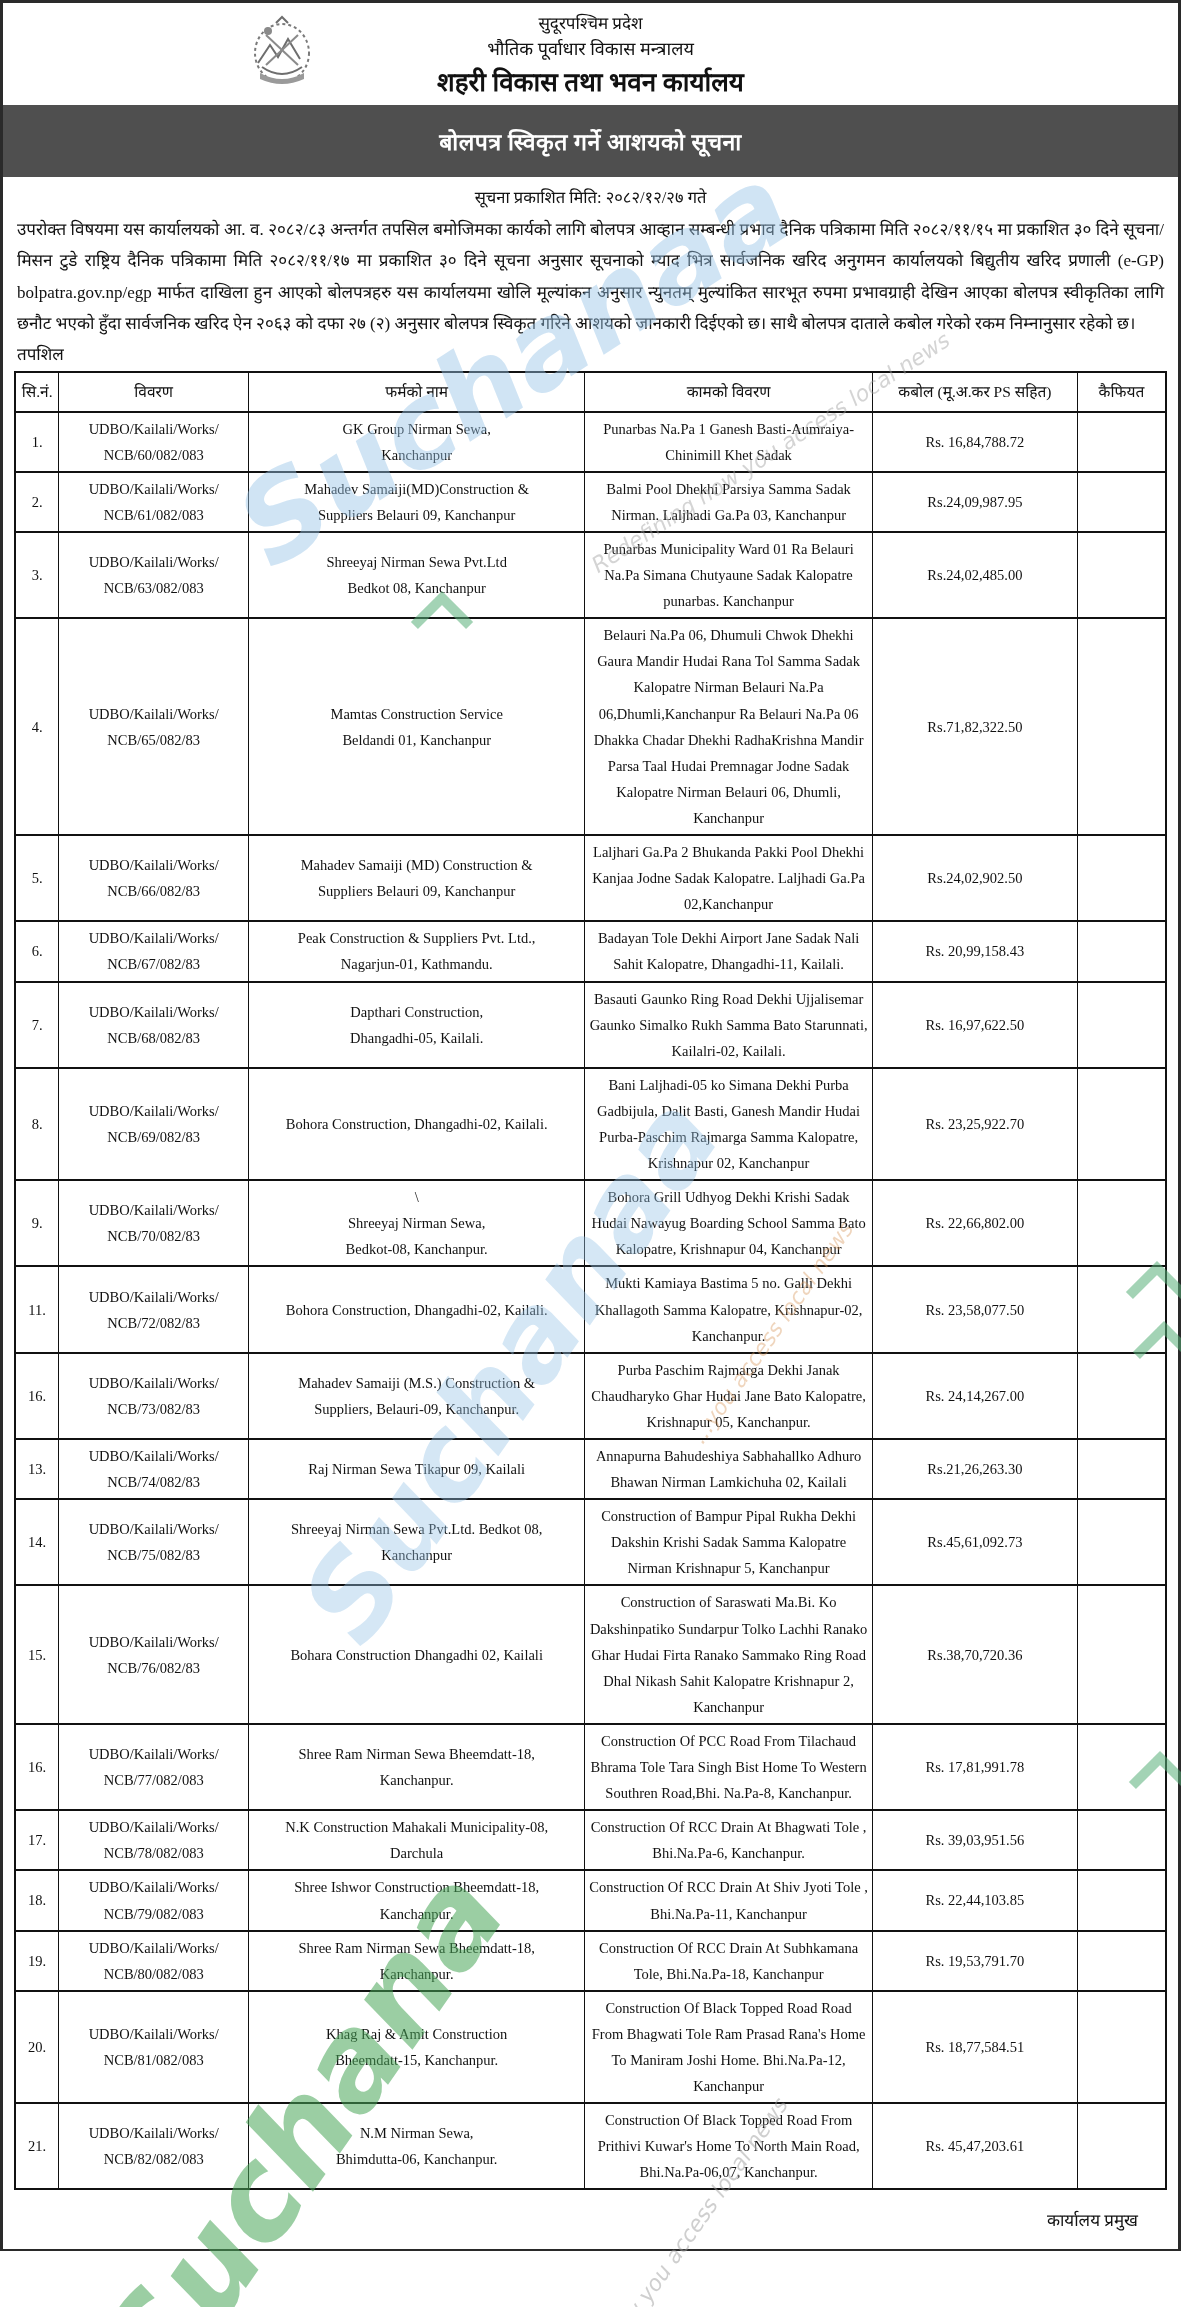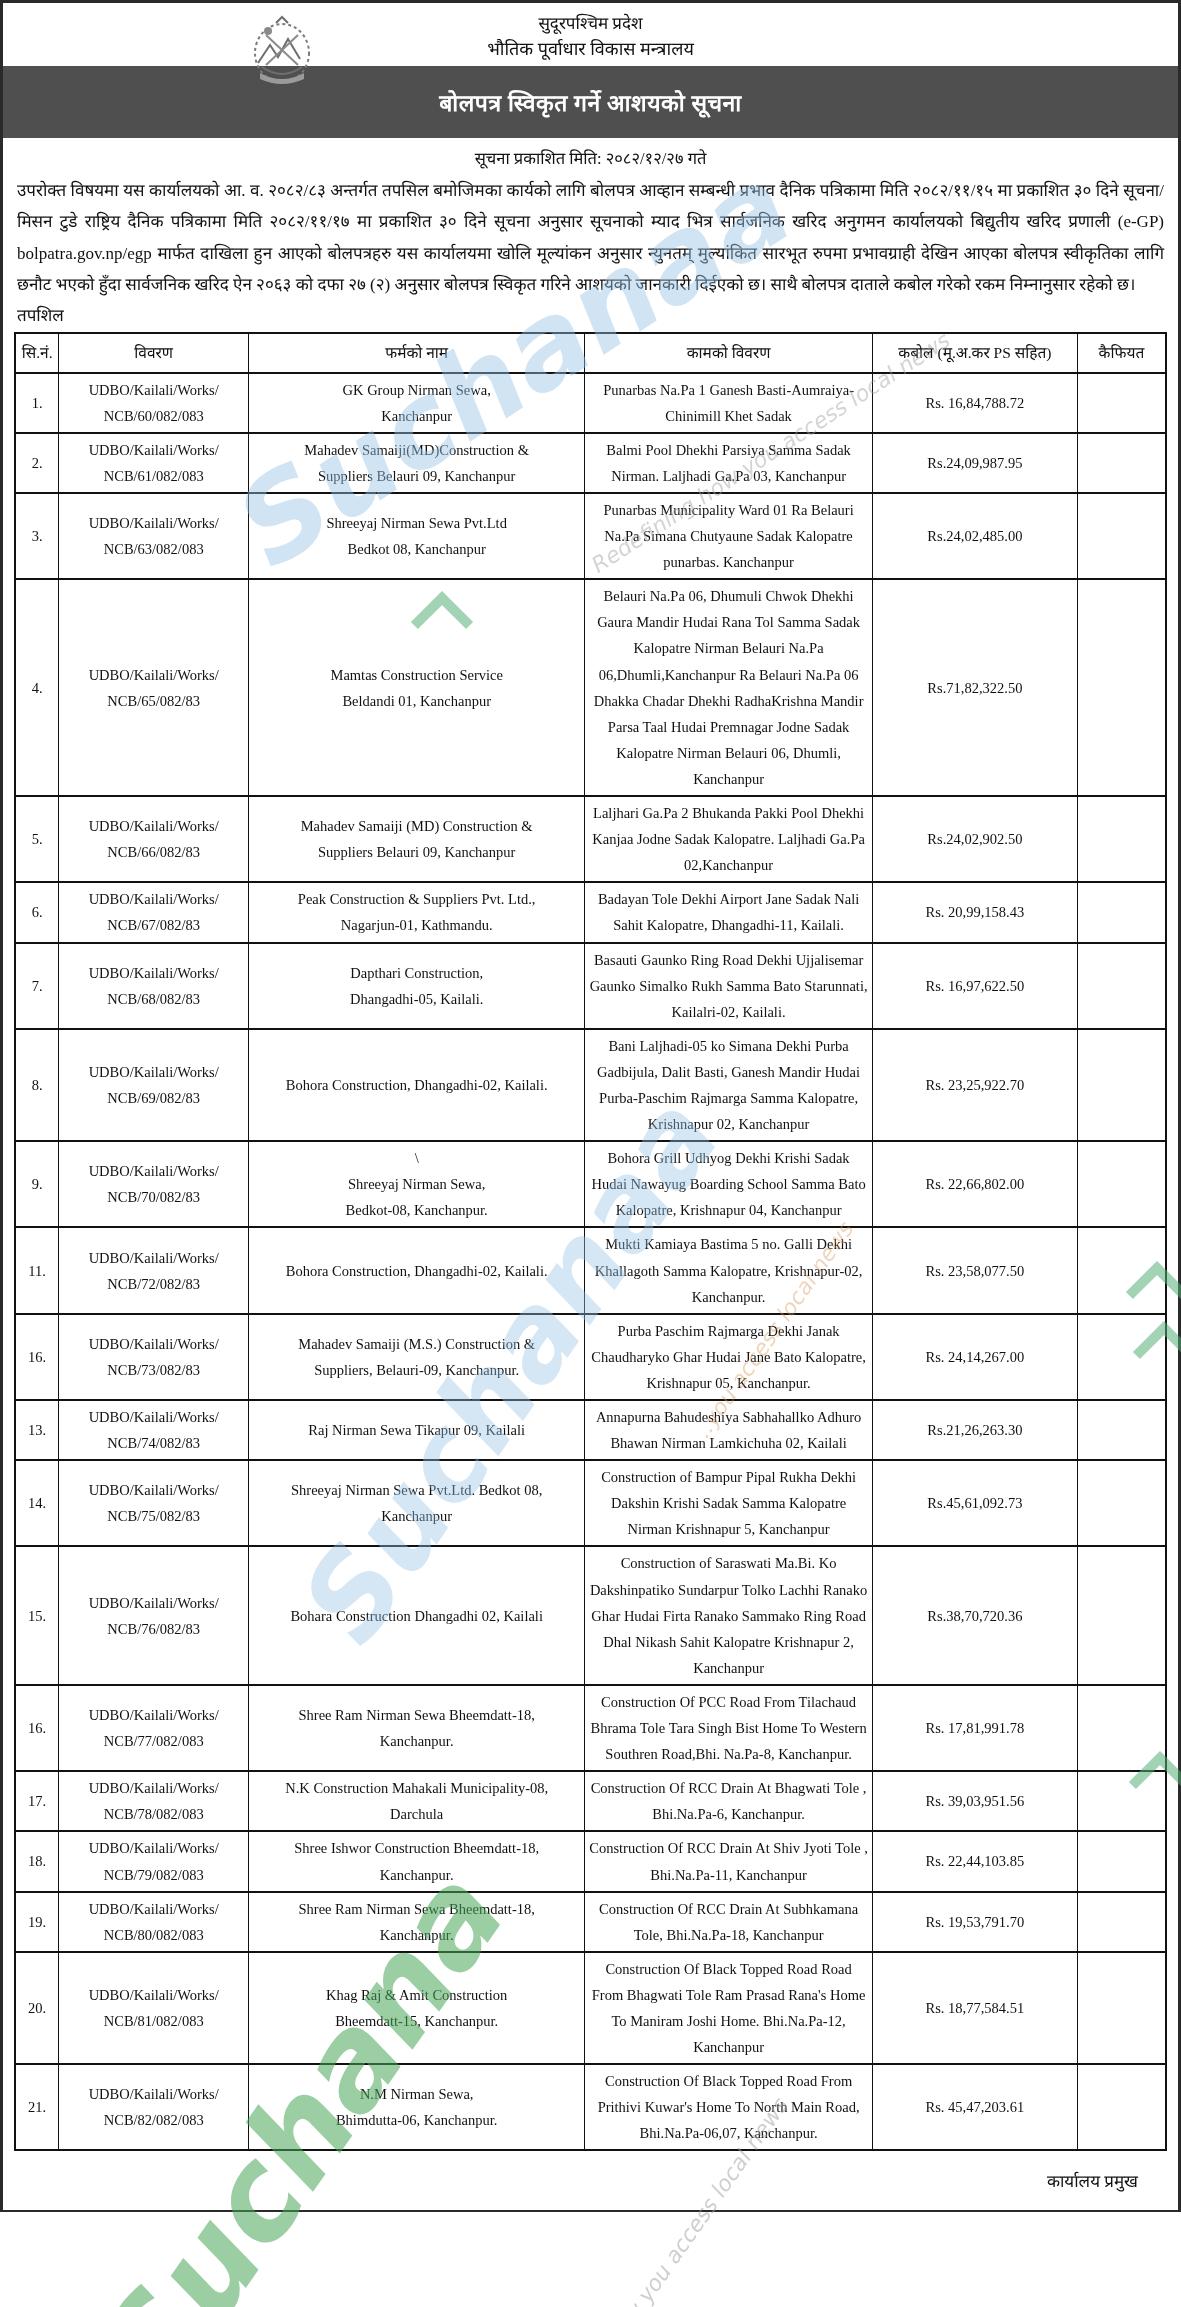--- a/index.html
+++ b/index.html
@@ -101,20 +101,21 @@
           <path d="M16 52 Q36 66 56 52" stroke="#6e6e6e"></path>
           <path d="M20 20 L52 50" stroke="#8a8a8a"></path>
           <path d="M52 20 L20 50" stroke="#8a8a8a"></path>
           <circle cx="22" cy="16" r="4" fill="#8a8a8a" stroke="none"></circle>
           <path d="M30 8 L36 2 L42 8" stroke="#6e6e6e"></path>
         </g>
         <path d="M14 58 Q36 70 58 58 L58 64 Q36 74 14 64 Z" fill="#9a9a9a" stroke="none"></path>
       </svg>
       <div class="lh-line1">सुदूरपश्चिम प्रदेश</div>
       <div class="lh-line2">भौतिक पूर्वाधार विकास मन्त्रालय</div>
+      <div class="lh-line3">शहरी विकास तथा भवन कार्यालय</div>
     </div>
 
     <div class="title-bar">बोलपत्र स्विकृत गर्ने आशयको सूचना</div>
 
     <div class="pub-date">सूचना प्रकाशित मिति: २०८२/१२/२७ गते</div>
 
     <p class="intro">उपरोक्त विषयमा यस कार्यालयको आ. व. २०८२/८३ अन्तर्गत तपसिल बमोजिमका कार्यको लागि बोलपत्र आव्हान सम्बन्धी प्रभाव दैनिक पत्रिकामा मिति २०८२/११/१५ मा प्रकाशित ३० दिने सूचना/ मिसन टुडे राष्ट्रिय दैनिक पत्रिकामा मिति २०८२/११/१७ मा प्रकाशित ३० दिने सूचना अनुसार सूचनाको म्याद भित्र सार्वजनिक खरिद अनुगमन कार्यालयको बिद्युतीय खरिद प्रणाली (e-GP) bolpatra.gov.np/egp मार्फत दाखिला हुन आएको बोलपत्रहरु यस कार्यालयमा खोलि मूल्यांकन अनुसार न्युनतम् मुल्यांकित सारभूत रुपमा प्रभावग्राही देखिन आएका बोलपत्र स्वीकृतिका लागि छनौट भएको हुँदा सार्वजनिक खरिद ऐन २०६३ को दफा २७ (२) अनुसार बोलपत्र स्विकृत गरिने आशयको जानकारी दिईएको छ। साथै बोलपत्र दाताले कबोल गरेको रकम निम्नानुसार रहेको छ।</p>
     <div class="tapasil">तपशिल</div>
 
     <table class="tender">

